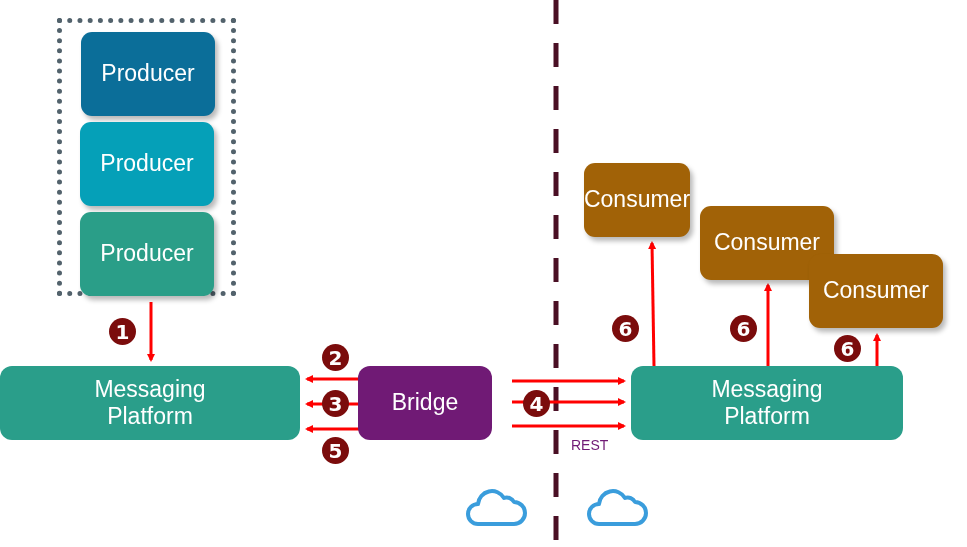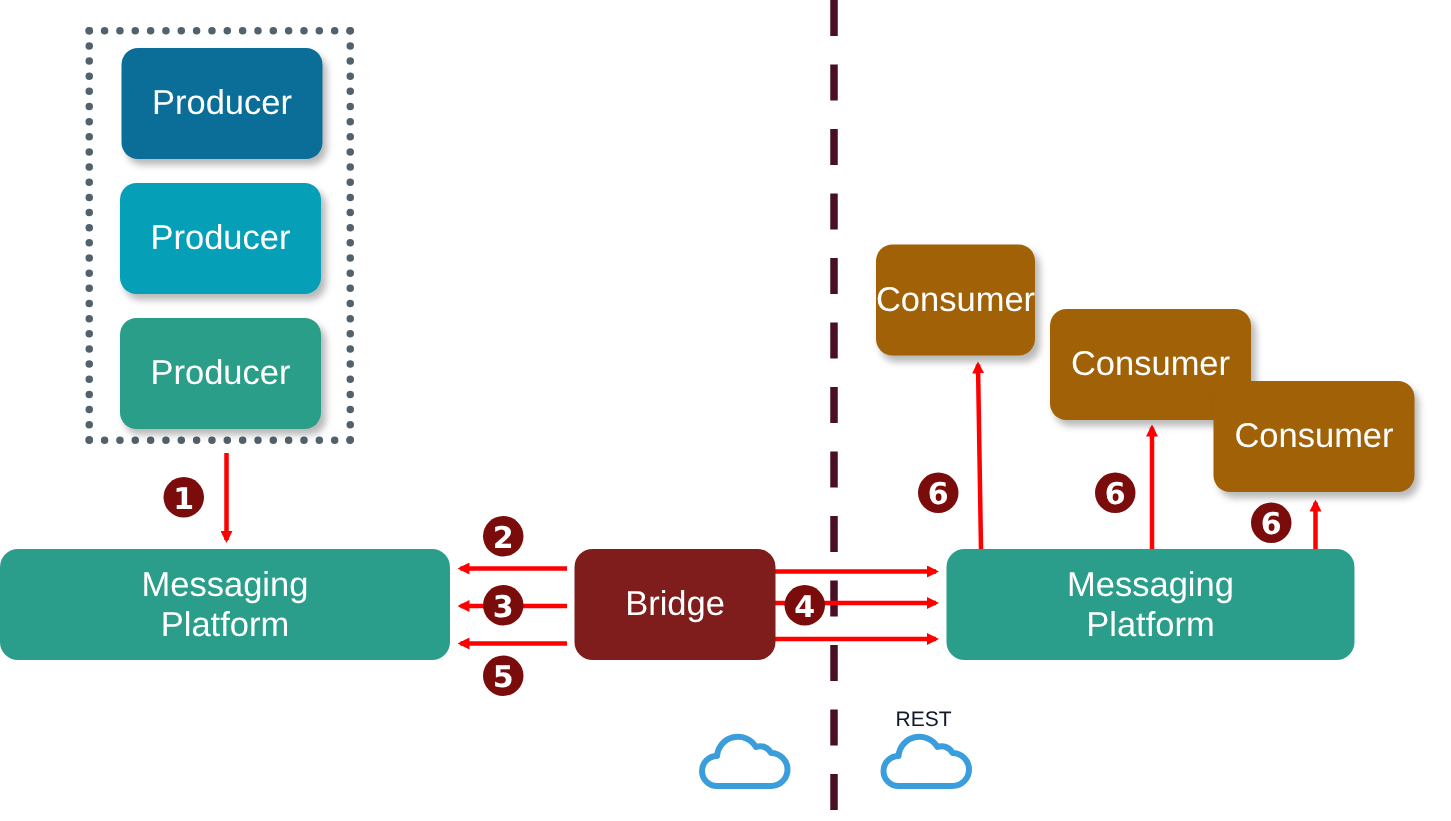--- a/index.html
+++ b/index.html
@@ -1,31 +1,31 @@
 <!DOCTYPE html>
 <html><head>
 <meta charset="utf-8">
 <style>
   html, body { margin: 0; padding: 0; background: #ffffff; }
   body { width: 967px; height: 547px; position: relative; overflow: hidden;
          font-family: "Liberation Sans", "DejaVu Sans", sans-serif; }
   .box { position: absolute; display: flex; align-items: center; justify-content: center;
          text-align: center; color: #ffffff; border-radius: 11px; line-height: 1.18;
          box-shadow: 3px 4px 5px rgba(0,0,0,0.28); box-sizing: border-box; }
-  .producer { width: 134px; height: 74px; font-size: 23px; }
+  .producer { width: 134px; height: 84px; font-size: 23px; }
   .platform { font-size: 23px; border-radius: 12px; box-shadow: none; }
   .consumer { width: 134px; height: 74px; font-size: 23px; background: #a16207;
               align-items: flex-start; padding-top: 23px; }
   .group { position: absolute; left: 57px; top: 18px; width: 179px; height: 278px;
            border: 5px dotted #52626c; box-sizing: border-box; }
   .badge { position: absolute; width: 27px; height: 27px; border-radius: 50%;
            background: #7b0c0c; color: #fff; font-weight: bold; font-size: 20px;
            display: flex; align-items: center; justify-content: center;
            font-family: "DejaVu Sans", sans-serif; }
-  .rest-label { position: absolute; left: 597px; top: 437px; font-size: 14px; color: #0f172a; margin-top: 34px; }
+  .rest-label { position: absolute; left: 571px; top: 437px; font-size: 14px; color: #701a75; }
   svg.overlay { position: absolute; left: 0; top: 0; }
   .cloud { position: absolute; }
 </style>
 </head>
 <body>
 
 <svg class="overlay" width="967" height="547">
   <defs>
     <marker id="ah" markerWidth="8" markerHeight="8" refX="6" refY="4" orient="auto" markerUnits="userSpaceOnUse">
       <path d="M0,0 L8,4 L0,8 z" fill="#ff0000"></path>
@@ -59,21 +59,21 @@
   <span>Producer</span>
 </div>
 
 <div class="box platform" style="left:0px; top:366px; width:300px; height:74px; background:#2a9e8a;">
   <div>
     <div>Messaging</div>
     <div>Platform</div>
   </div>
 </div>
 
-<div class="box platform" style="left:383px; top:366px; width:134px; height:74px; background:#7f1d1d;">
+<div class="box platform" style="left:358px; top:366px; width:134px; height:74px; background:#701a75;">
   <span>Bridge</span>
 </div>
 
 <div class="box platform" style="left:631px; top:366px; width:272px; height:74px; background:#2a9e8a;">
   <div>
     <div>Messaging</div>
     <div>Platform</div>
   </div>
 </div>
 

